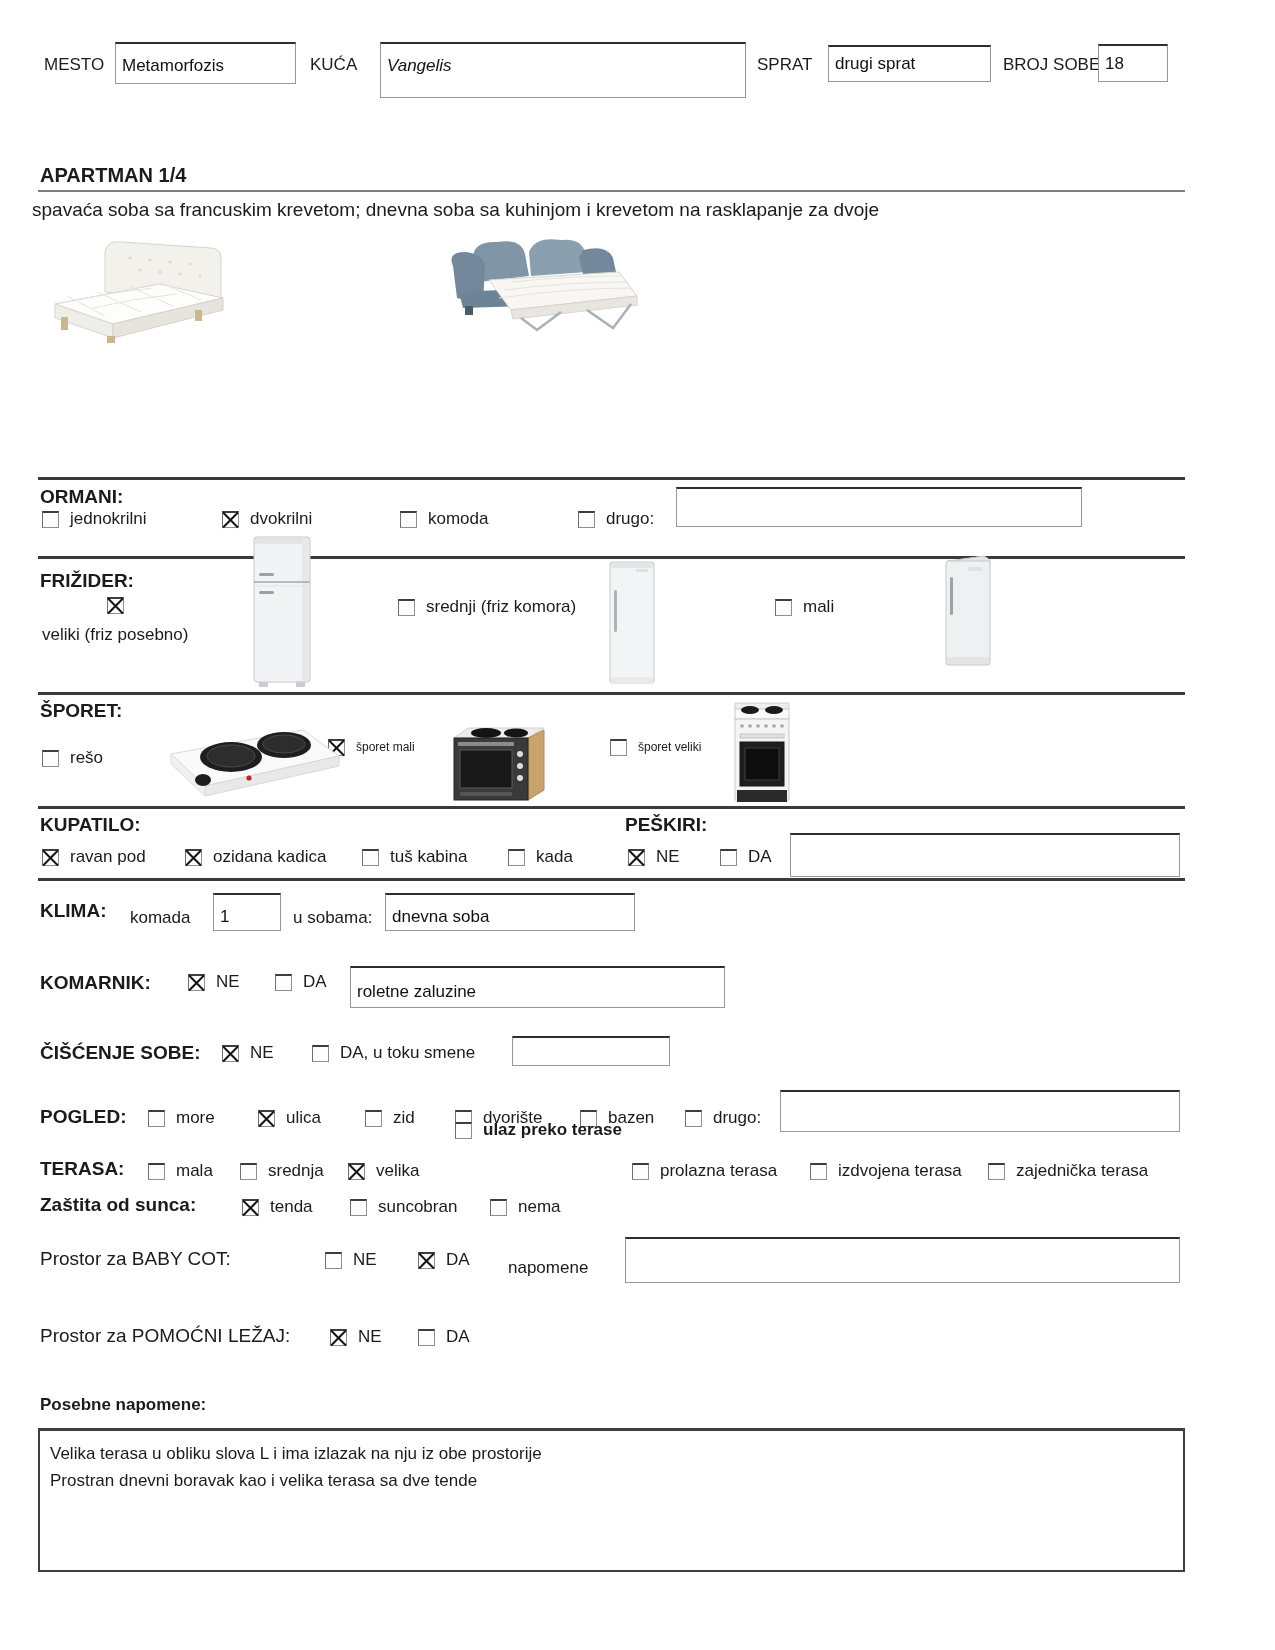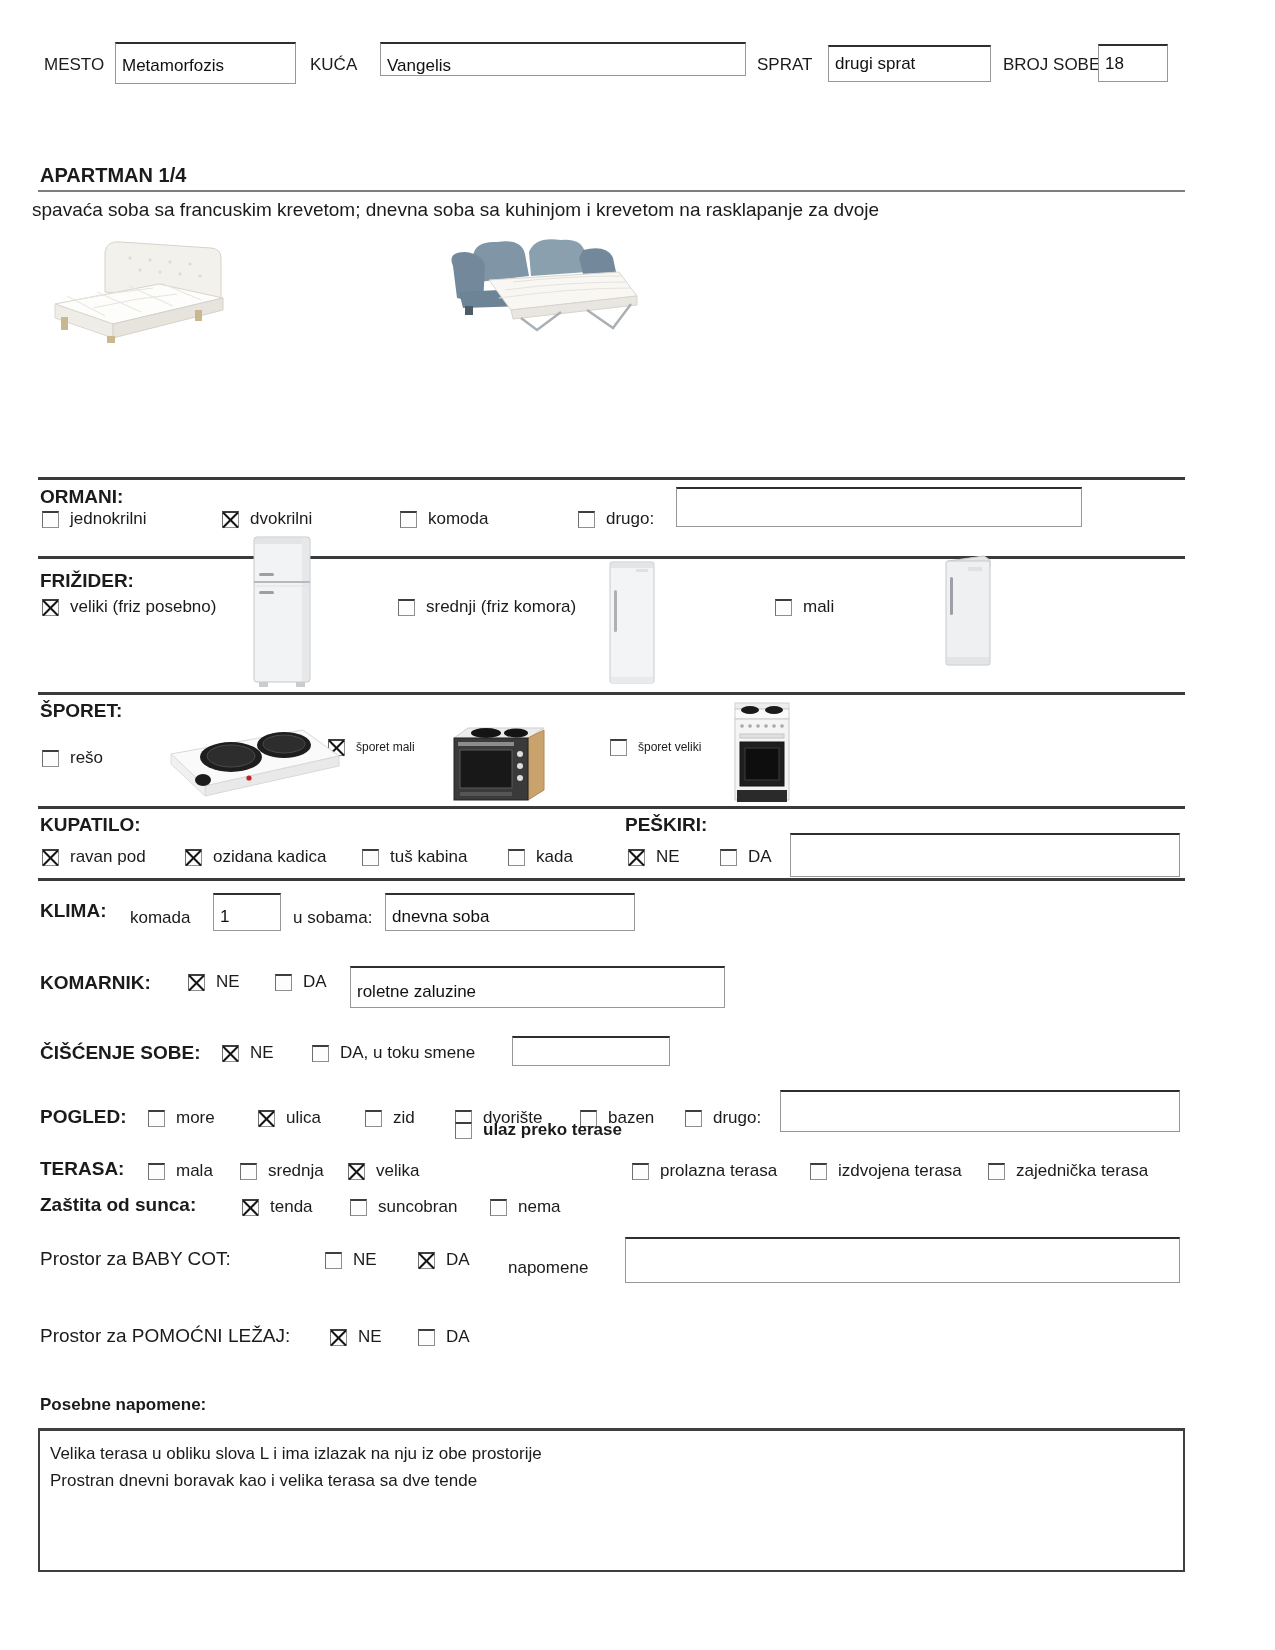--- a/index.html
+++ b/index.html
@@ -43,21 +43,21 @@
   .img { position:absolute; }
 </style>
 </head>
 <body>
 
 <div id="page">
 
   <span class="lbl" style="left:44px; top:55px;">MESTO</span>
   <div class="ibox" style="left:115px; top:42px; width:181px; height:42px;">Metamorfozis</div>
   <span class="lbl" style="left:310px; top:55px;">KUĆA</span>
-  <div class="ibox" style="left:380px; top:42px; width:366px; height:34px;">Vangelis</div>
+  <div class="ibox" style="left:380px; top:42px; width:366px; height:56px;font-style:italic;">Vangelis</div>
   <span class="lbl" style="left:757px; top:55px;">SPRAT</span>
   <div class="ibox ibox-mid" style="left:828px; top:45px; width:163px; height:37px;">drugi sprat</div>
   <span class="lbl" style="left:1003px; top:55px;">BROJ SOBE</span>
   <div class="ibox ibox-mid" style="left:1098px; top:44px; width:70px; height:38px;">18</div>
 
   <span class="title" style="left:40px; top:164px;">APARTMAN 1/4</span>
   <div class="rule-thin" style="left:38px; top:190px; width:1147px;"></div>
   <span class="desc" style="left:32px; top:199px;">spavaća soba sa francuskim krevetom; dnevna soba sa kuhinjom i krevetom na rasklapanje za dvoje</span>
 
   <svg class="img" style="left:45px; top:236px;" width="190" height="108" viewBox="0 0 190 108">
@@ -110,21 +110,21 @@
     <span class="txt">komoda</span>
   </span>
   <span class="opt" style="left:578px; top:509px;">
     <span class="cb"></span>
     <span class="txt">drugo:</span>
   </span>
   <div class="ibox" style="left:676px; top:487px; width:406px; height:40px;"></div>
 
   <div class="rule" style="left:38px; top:556px; width:1147px;"></div>
   <span class="h" style="left:40px; top:570px;">FRIŽIDER:</span>
-  <span class="opt" style="left:42px; top:597px;">
+  <span class="opt" style="left:42px; top:597px;flex-direction:column;">
     <span class="cb checked"></span>
     <span class="txt">veliki (friz posebno)</span>
   </span>
   <span class="opt" style="left:398px; top:597px;text-align:right;">
     <span class="cb"></span>
     <span class="txt">srednji (friz komora)</span>
   </span>
   <span class="opt" style="left:775px; top:597px;">
     <span class="cb"></span>
     <span class="txt">mali</span>

